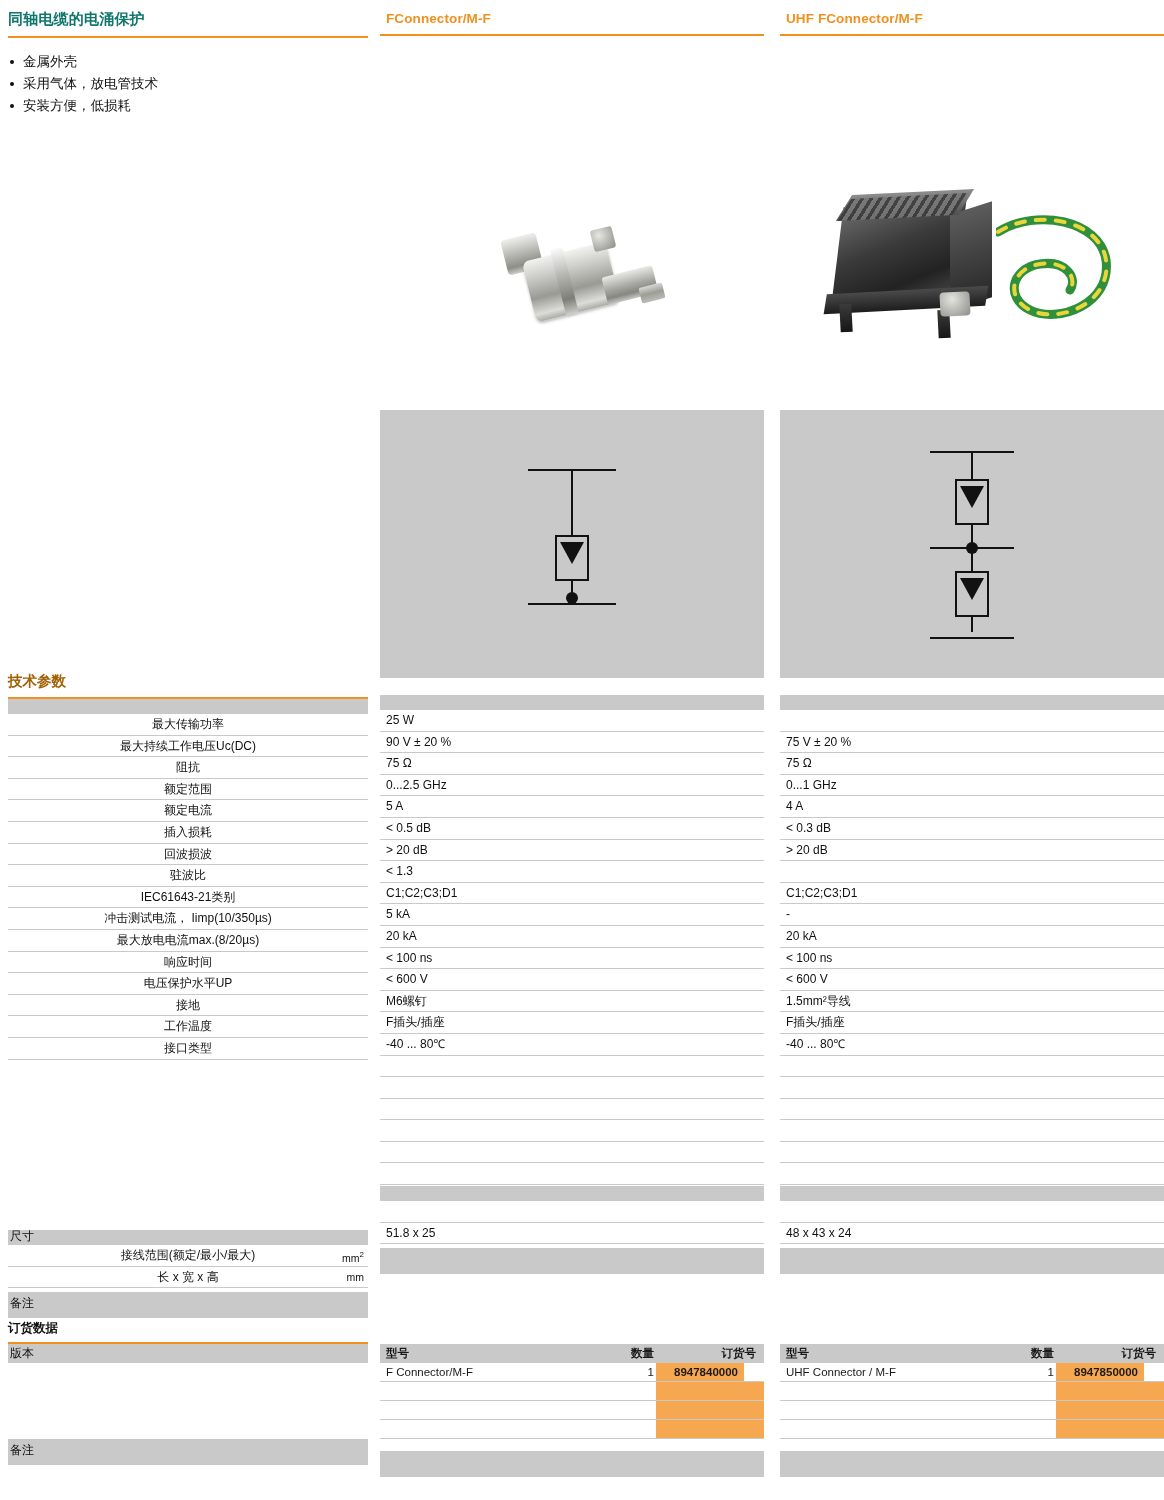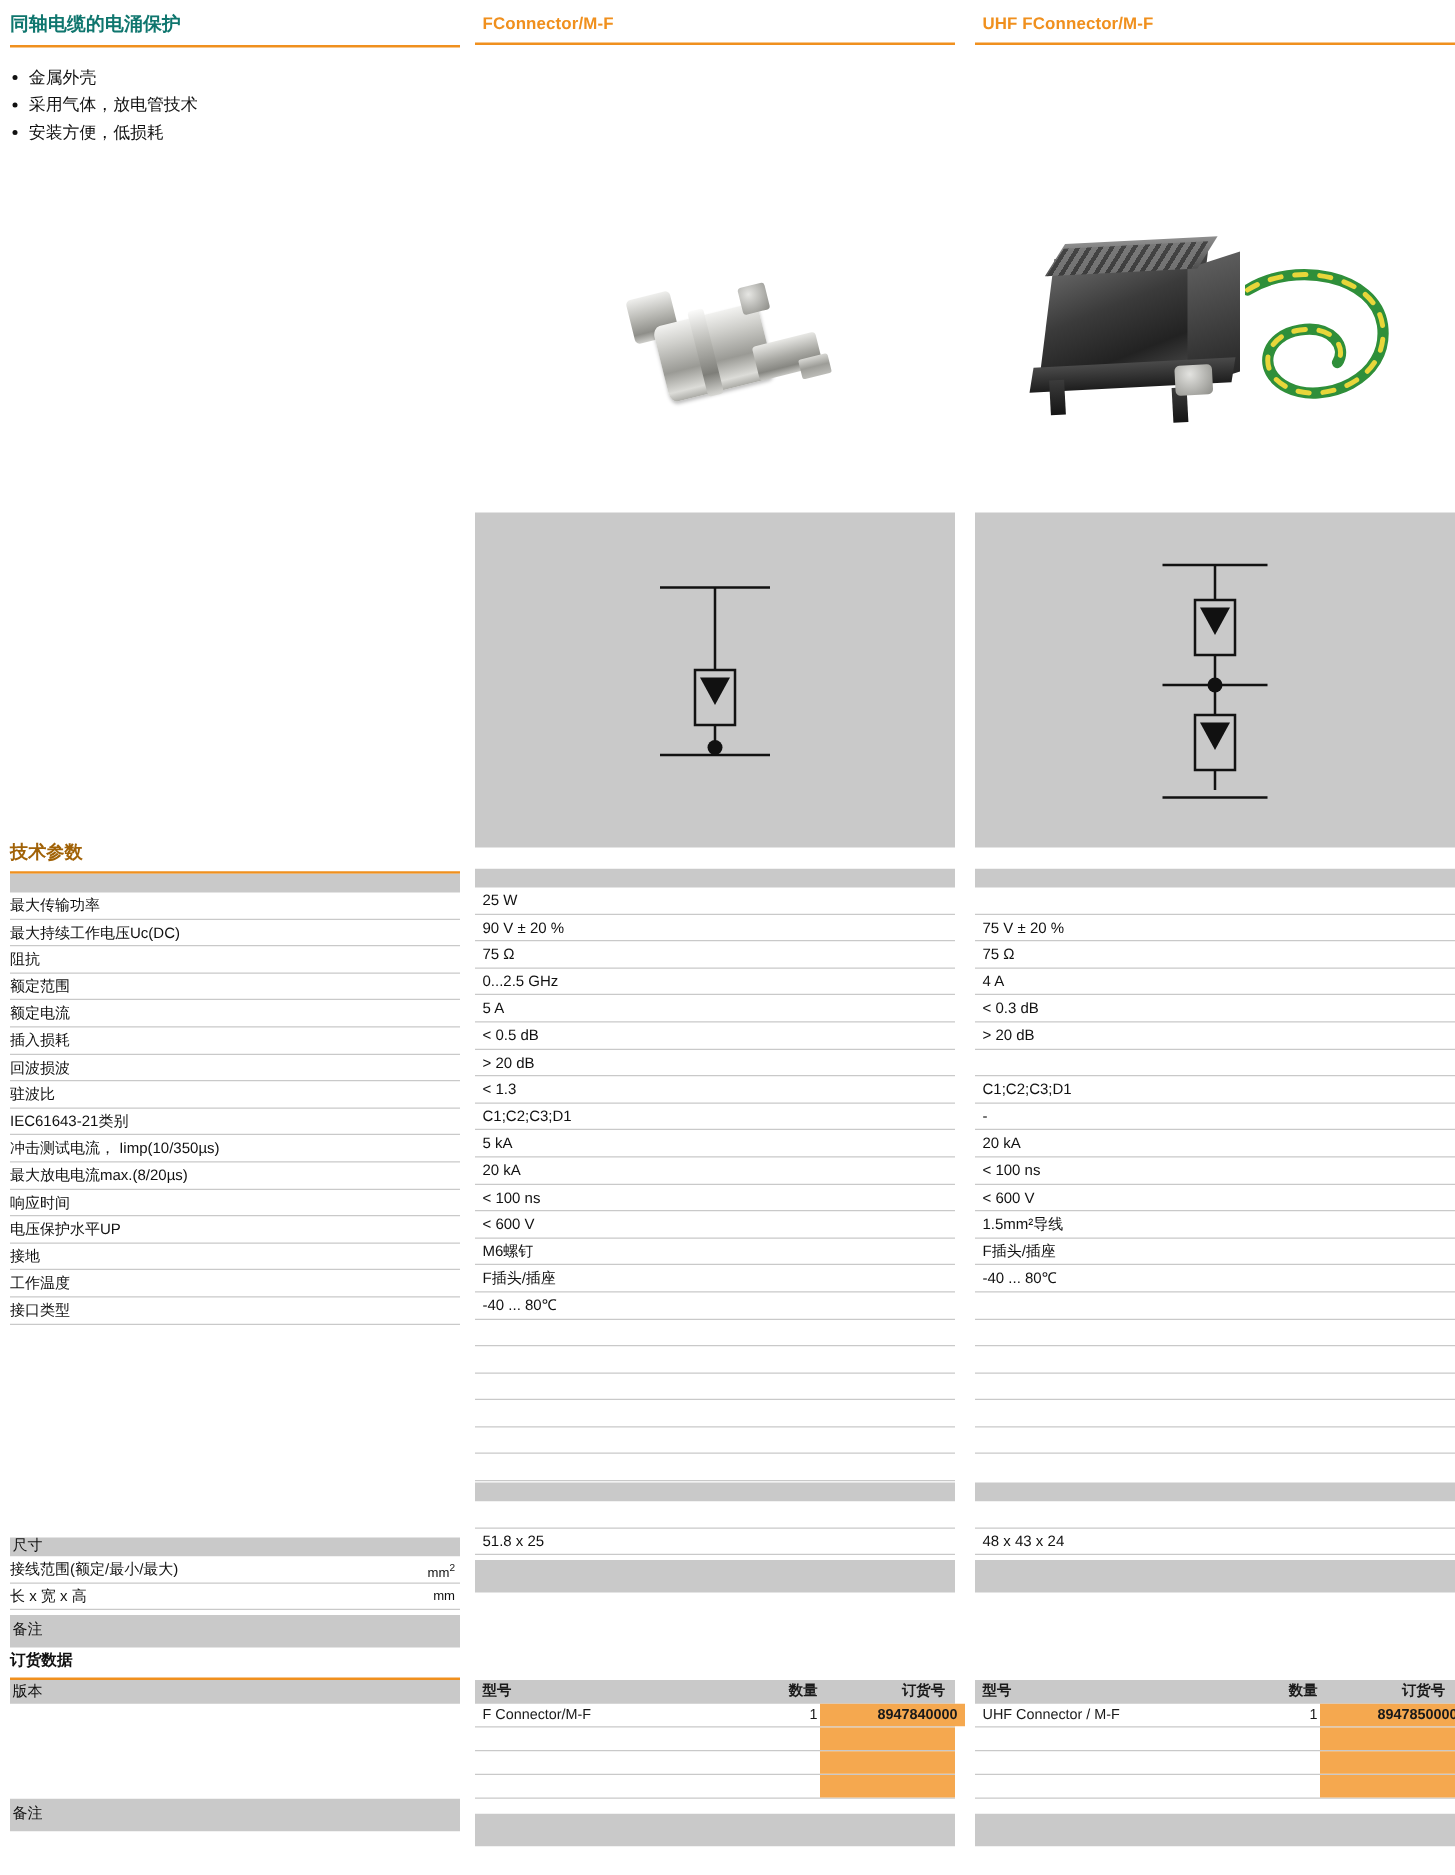--- a/index.html
+++ b/index.html
@@ -256,21 +256,21 @@
     height: 15px;
   }
   .row {
     height: 20.6px;
     border-bottom: 1px solid #c9c9c9;
     font-size: 12px;
     line-height: 20.6px;
     white-space: nowrap;
     overflow: hidden;
   }
-  .row.left-row { color: #111; }
+  .row.left-row { color: #111; text-align: center; }
   .val {
     padding-left: 6px;
     color: #111;
   }
   .dim-label-wrap {
     position: relative;
   }
   .unit {
     position: absolute;
     right: 4px;
@@ -294,21 +294,21 @@
   .ord-row {
     height: 18px;
     border-bottom: 1px solid #c9c9c9;
     font-size: 11.5px;
     line-height: 18px;
     position: relative;
   }
   .ord-row .c1 { position:absolute; left: 6px; }
   .ord-row .c2 { position:absolute; left: 214px; width: 60px; text-align: right; }
   .ord-row .c3 {
-    position:absolute; left: 276px; width: 116px; text-align: right;
+    position:absolute; left: 276px; width: 88px; text-align: right;
     padding-right: 6px; font-weight: bold; box-sizing: border-box;
   }
   .orange-cell { background: #f5a84f; }
   .ord-blank {
     height: 18px;
     border-bottom: 1px solid #c9c9c9;
     position: relative;
   }
   .ord-blank .c3 {
     position: absolute; left: 276px; width: 108px; height: 100%;
@@ -509,20 +509,21 @@
         <circle cx="192" cy="138" r="6" fill="#111"></circle>
       </svg>
     </div>
 
     <div style="position:absolute; top:672px; left:0; width:384px;">
       <div style="height:23px;"></div>
       <div class="band"></div>
       <div class="row val"></div>
       <div class="row val">75 V ± 20 %</div>
       <div class="row val">75 Ω</div>
+      <div class="row val">0...1 GHz</div>
       <div class="row val">4 A</div>
       <div class="row val">&lt; 0.3 dB</div>
       <div class="row val">&gt; 20 dB</div>
       <div class="row val"></div>
       <div class="row val">C1;C2;C3;D1</div>
       <div class="row val">-</div>
       <div class="row val">20 kA</div>
       <div class="row val">&lt; 100 ns</div>
       <div class="row val">&lt; 600 V</div>
       <div class="row val">1.5mm²导线</div>

